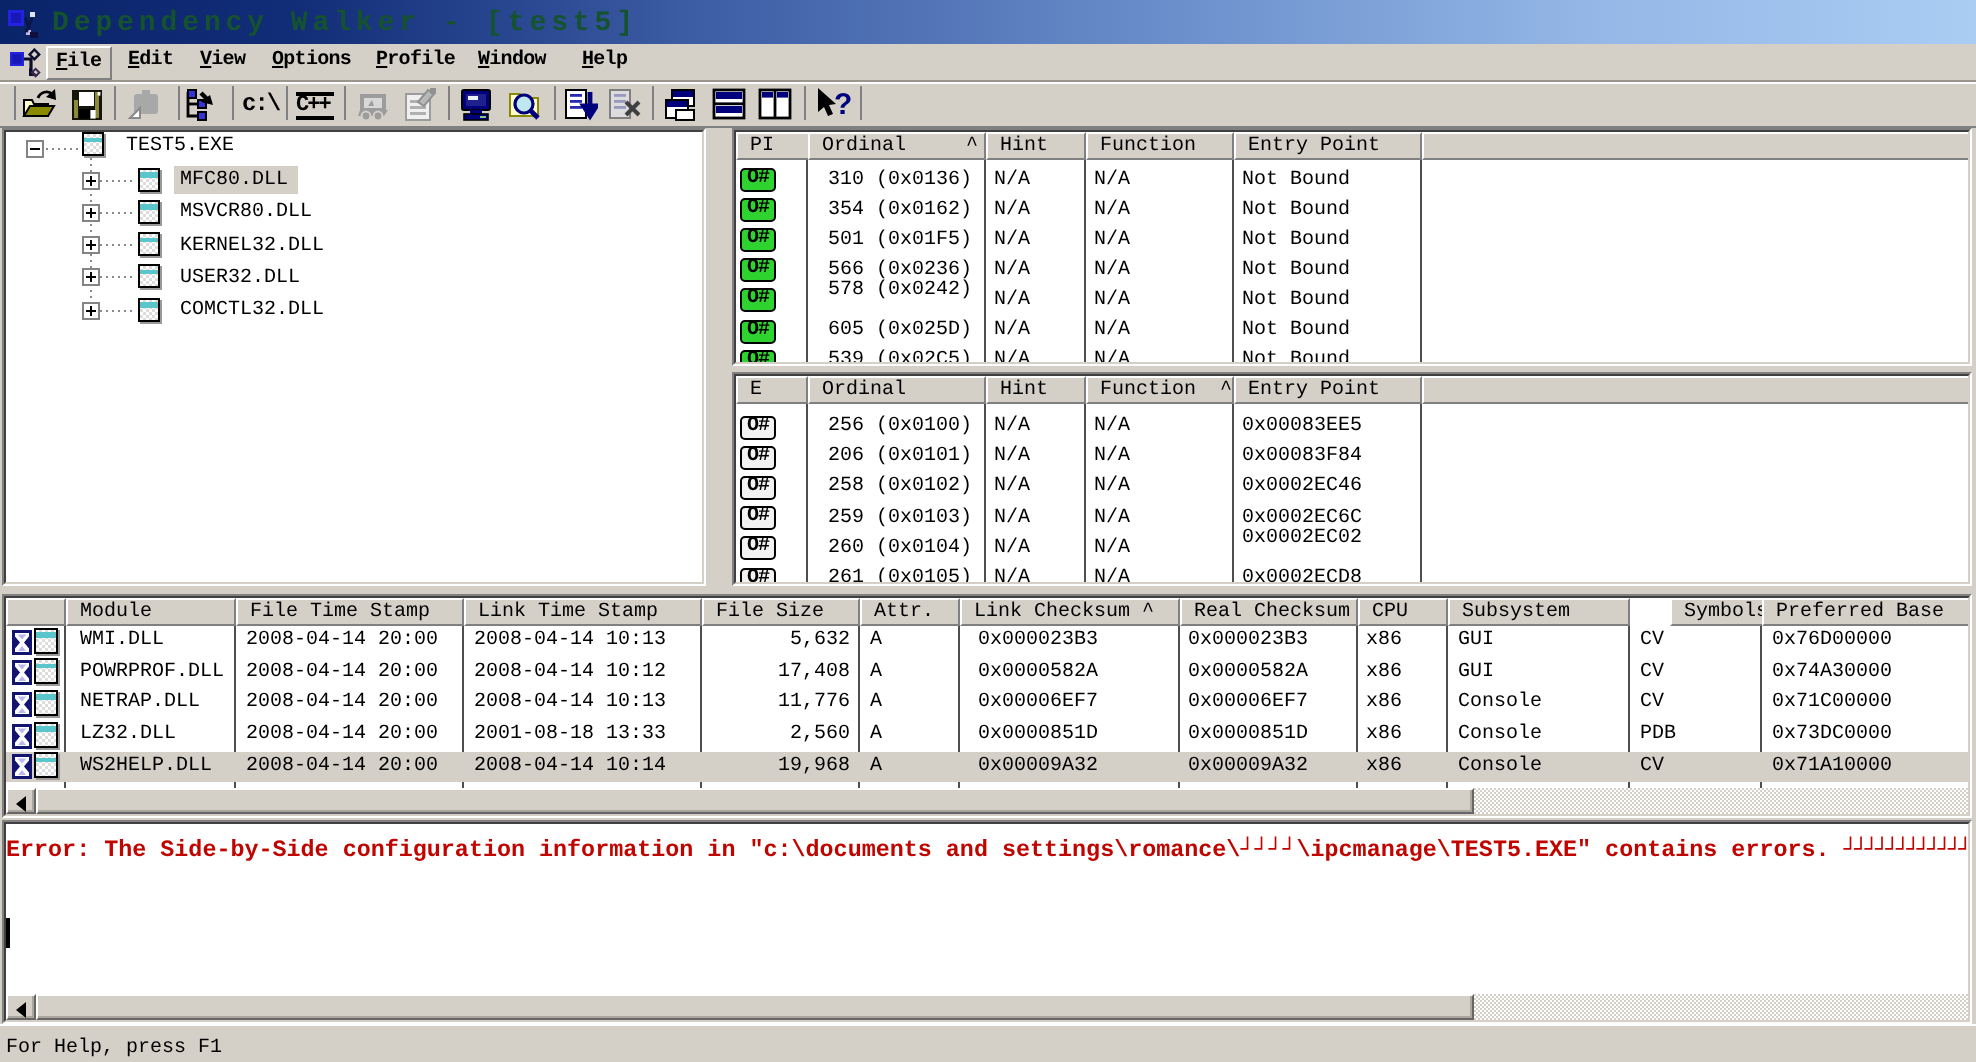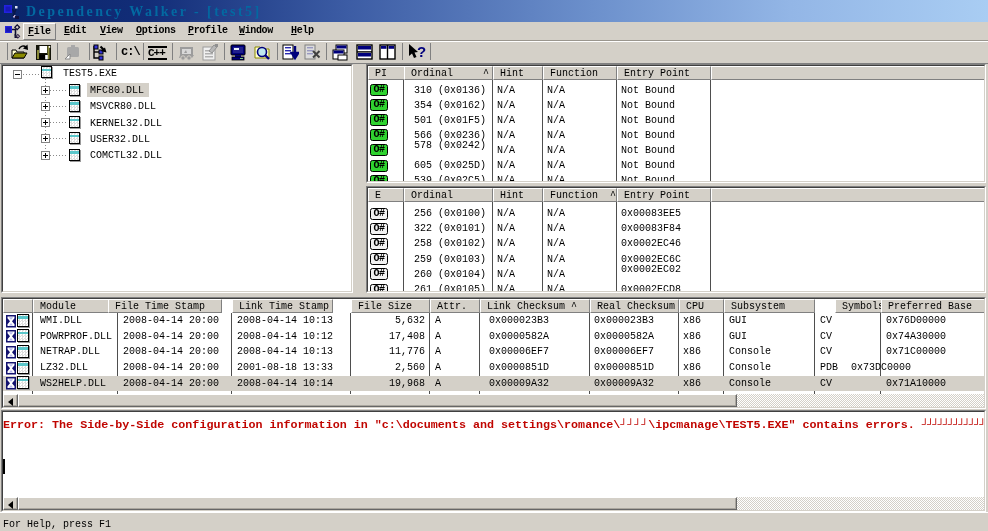--- a/index.html
+++ b/index.html
@@ -1,21 +1,21 @@
 <!DOCTYPE html>
 <html><head>
 <meta charset="utf-8">
 <style>
 * { margin:0; padding:0; box-sizing:border-box; }
 html,body { width:988px; height:531px; overflow:hidden; }
 body { background:#d4d0c8; font-family:"Liberation Mono", monospace; font-size:10px; color:#000; position:relative; }
 .abs { position:absolute; }
 .titlebar { left:0; top:0; width:988px; height:22px;
   background:linear-gradient(to right,#0a246a 0%,#122d78 15%,#3c5ca4 35%,#6c90cc 60%,#93b6e6 80%,#a9cdf3 100%); }
-.title-text { left:26px; top:4px; color:#0369a1; font-weight:bold; font-size:14px; letter-spacing:2.45px; white-space:pre;font-family:Liberation Serif, serif; }
+.title-text { left:26px; top:4px; color:#14532d; font-weight:bold; font-size:14px; letter-spacing:2.45px; white-space:pre; }
 .menubar { left:0; top:22px; width:988px; height:18px; background:#d4d0c8; }
 .menu-item { position:absolute; top:25px; font-weight:bold; font-size:10px; letter-spacing:-0.35px; }
 .menu-item u { text-decoration:underline; }
 .mline1 { left:0; top:40px; width:988px; height:1px; background:#9a968e; }
 .mline2 { left:0; top:41px; width:988px; height:1px; background:#ffffff; }
 .toolbar { left:0; top:41px; width:988px; height:22px; }
 .tsep { position:absolute; top:2px; width:1px; height:17px; background:#808080; }
 .tbline { left:0; top:63px; width:988px; height:1px; background:#808080; }
 .panel { position:absolute; border:1px solid; border-color:#808080 #ffffff #ffffff #808080; }
 .panel-in { position:absolute; left:0; top:0; right:0; bottom:0; border:1px solid; border-color:#404040 #d4d0c8 #d4d0c8 #404040; background:#fff; overflow:hidden; }
@@ -332,21 +332,21 @@
   <div class="gline" style="left:124px;top:14px;height:91px"></div>
   <div class="gline" style="left:174px;top:14px;height:91px"></div>
   <div class="gline" style="left:248px;top:14px;height:91px"></div>
   <div class="gline" style="left:342px;top:14px;height:91px"></div>
  <div class="oicon gray" style="left: 2px; top: 19.5px;">O#</div>
       <div class="cell" style="left: 46px; top: 20px;">256 (0x0100)</div>
       <div class="cell" style="left: 129px; top: 20px;">N/A</div>
       <div class="cell" style="left: 179px; top: 20px;">N/A</div>
       <div class="cell" style="left: 253px; top: 20px;">0x00083EE5</div>
       <div class="oicon gray" style="left: 2px; top: 34.7px;">O#</div>
-      <div class="cell" style="left: 46px; top: 35.2px;">322 (0x0101)</div>
+      <div class="cell" style="left: 46px; top: 35.2px;">206 (0x0101)</div>
       <div class="cell" style="left: 129px; top: 35.2px;">N/A</div>
       <div class="cell" style="left: 179px; top: 35.2px;">N/A</div>
       <div class="cell" style="left: 253px; top: 35.2px;">0x00083F84</div>
       <div class="oicon gray" style="left: 2px; top: 49.9px;">O#</div>
       <div class="cell" style="left: 46px; top: 50.4px;">258 (0x0102)</div>
       <div class="cell" style="left: 129px; top: 50.4px;">N/A</div>
       <div class="cell" style="left: 179px; top: 50.4px;">N/A</div>
       <div class="cell" style="left: 253px; top: 50.4px;">0x0002EC46</div>
       <div class="oicon gray" style="left: 2px; top: 65.1px;">O#</div>
       <div class="cell" style="left: 46px; top: 65.6px;">259 (0x0103)</div>
@@ -363,22 +363,22 @@
       <div class="cell" style="left: 129px; top: 96px;">N/A</div>
       <div class="cell" style="left: 179px; top: 96px;">N/A</div>
       <div class="cell" style="left: 253px; top: 96px;">0x0002ECD8</div>
     </div>
 </div>
 
 <div class="panel" style="left:1px;top:297px;width:985px;height:112px">
  <div class="panel-in" id="modsin">
   <div class="hdr" style="left:0px;width:30px"></div>
   <div class="hdr" style="left:30px;width:85px">Module</div>
-  <div class="hdr" style="left:105px;width:114px">File Time Stamp</div>
-  <div class="hdr" style="left:229px;width:101px">Link Time Stamp</div>
+  <div class="hdr" style="left:115px;width:114px">File Time Stamp</div>
+  <div class="hdr" style="left:229px;width:119px">Link Time Stamp</div>
   <div class="hdr" style="left:348px;width:79px">File Size</div>
   <div class="hdr" style="left:427px;width:50px">Attr.</div>
   <div class="hdr" style="left:477px;width:110px">Link Checksum ^</div>
   <div class="hdr" style="left:587px;width:89px">Real Checksum</div>
   <div class="hdr" style="left:676px;width:45px">CPU</div>
   <div class="hdr" style="left:721px;width:91px">Subsystem</div>
   <div class="hdr" style="left:832px;width:66px">Symbols</div>
   <div class="hdr" style="left:878px;width:105px">Preferred Base</div>
   <div class="gline" style="left:29px;top:14px;height:81px"></div>
   <div class="gline" style="left:114px;top:14px;height:81px"></div>
@@ -469,21 +469,21 @@
       <div class="cell" style="left: 37px; top: 63.1px;">LZ32.DLL</div>
       <div class="cell" style="left: 120px; top: 63.1px;">2008-04-14 20:00</div>
       <div class="cell" style="left: 234px; top: 63.1px;">2001-08-18 13:33</div>
       <div class="cell" style="left: 348px; top: 63.1px; width: 74px; text-align: right;">2,560</div>
       <div class="cell" style="left: 432px; top: 63.1px;">A</div>
       <div class="cell" style="left: 486px; top: 63.1px;">0x0000851D</div>
       <div class="cell" style="left: 591px; top: 63.1px;">0x0000851D</div>
       <div class="cell" style="left: 680px; top: 63.1px;">x86</div>
       <div class="cell" style="left: 726px; top: 63.1px;">Console</div>
       <div class="cell" style="left: 817px; top: 63.1px;">PDB</div>
-      <div class="cell" style="left: 848px; top: 63.1px;">0x73DC0000</div>
+      <div class="cell" style="left: 883px; top: 63.1px;">0x73DC0000</div>
       <div class="rowsel" style="left: 0px; top: 76.8px; width: 983px; height: 15.7px;"></div>
       <div style="position: absolute; left: 3px; top: 78.3px; width: 26px; height: 13px;"><svg width="26" height="13">
           <rect x="0" y="0" width="10" height="12.5" fill="#131370"></rect>
           <path d="M1.5 1.5 L8.5 1.5 L8.5 3.2 L6 6.2 L8.5 9.2 L8.5 11 L1.5 11 L1.5 9.2 L4 6.2 L1.5 3.2 Z" fill="#ffffff"></path>
           <path d="M2.8 2.2 L7.2 2.2 L5 4.8 Z" fill="#b9b9ef"></path>
           <path d="M5 8 L7 10.5 L3 10.5 Z" fill="#b9b9ef"></path>
         </svg></div>
       <div class="modicon" style="left: 14px; top: 77.3px; width: 12px; height: 13px;">
         <span class="stripe"></span>
       </div>

